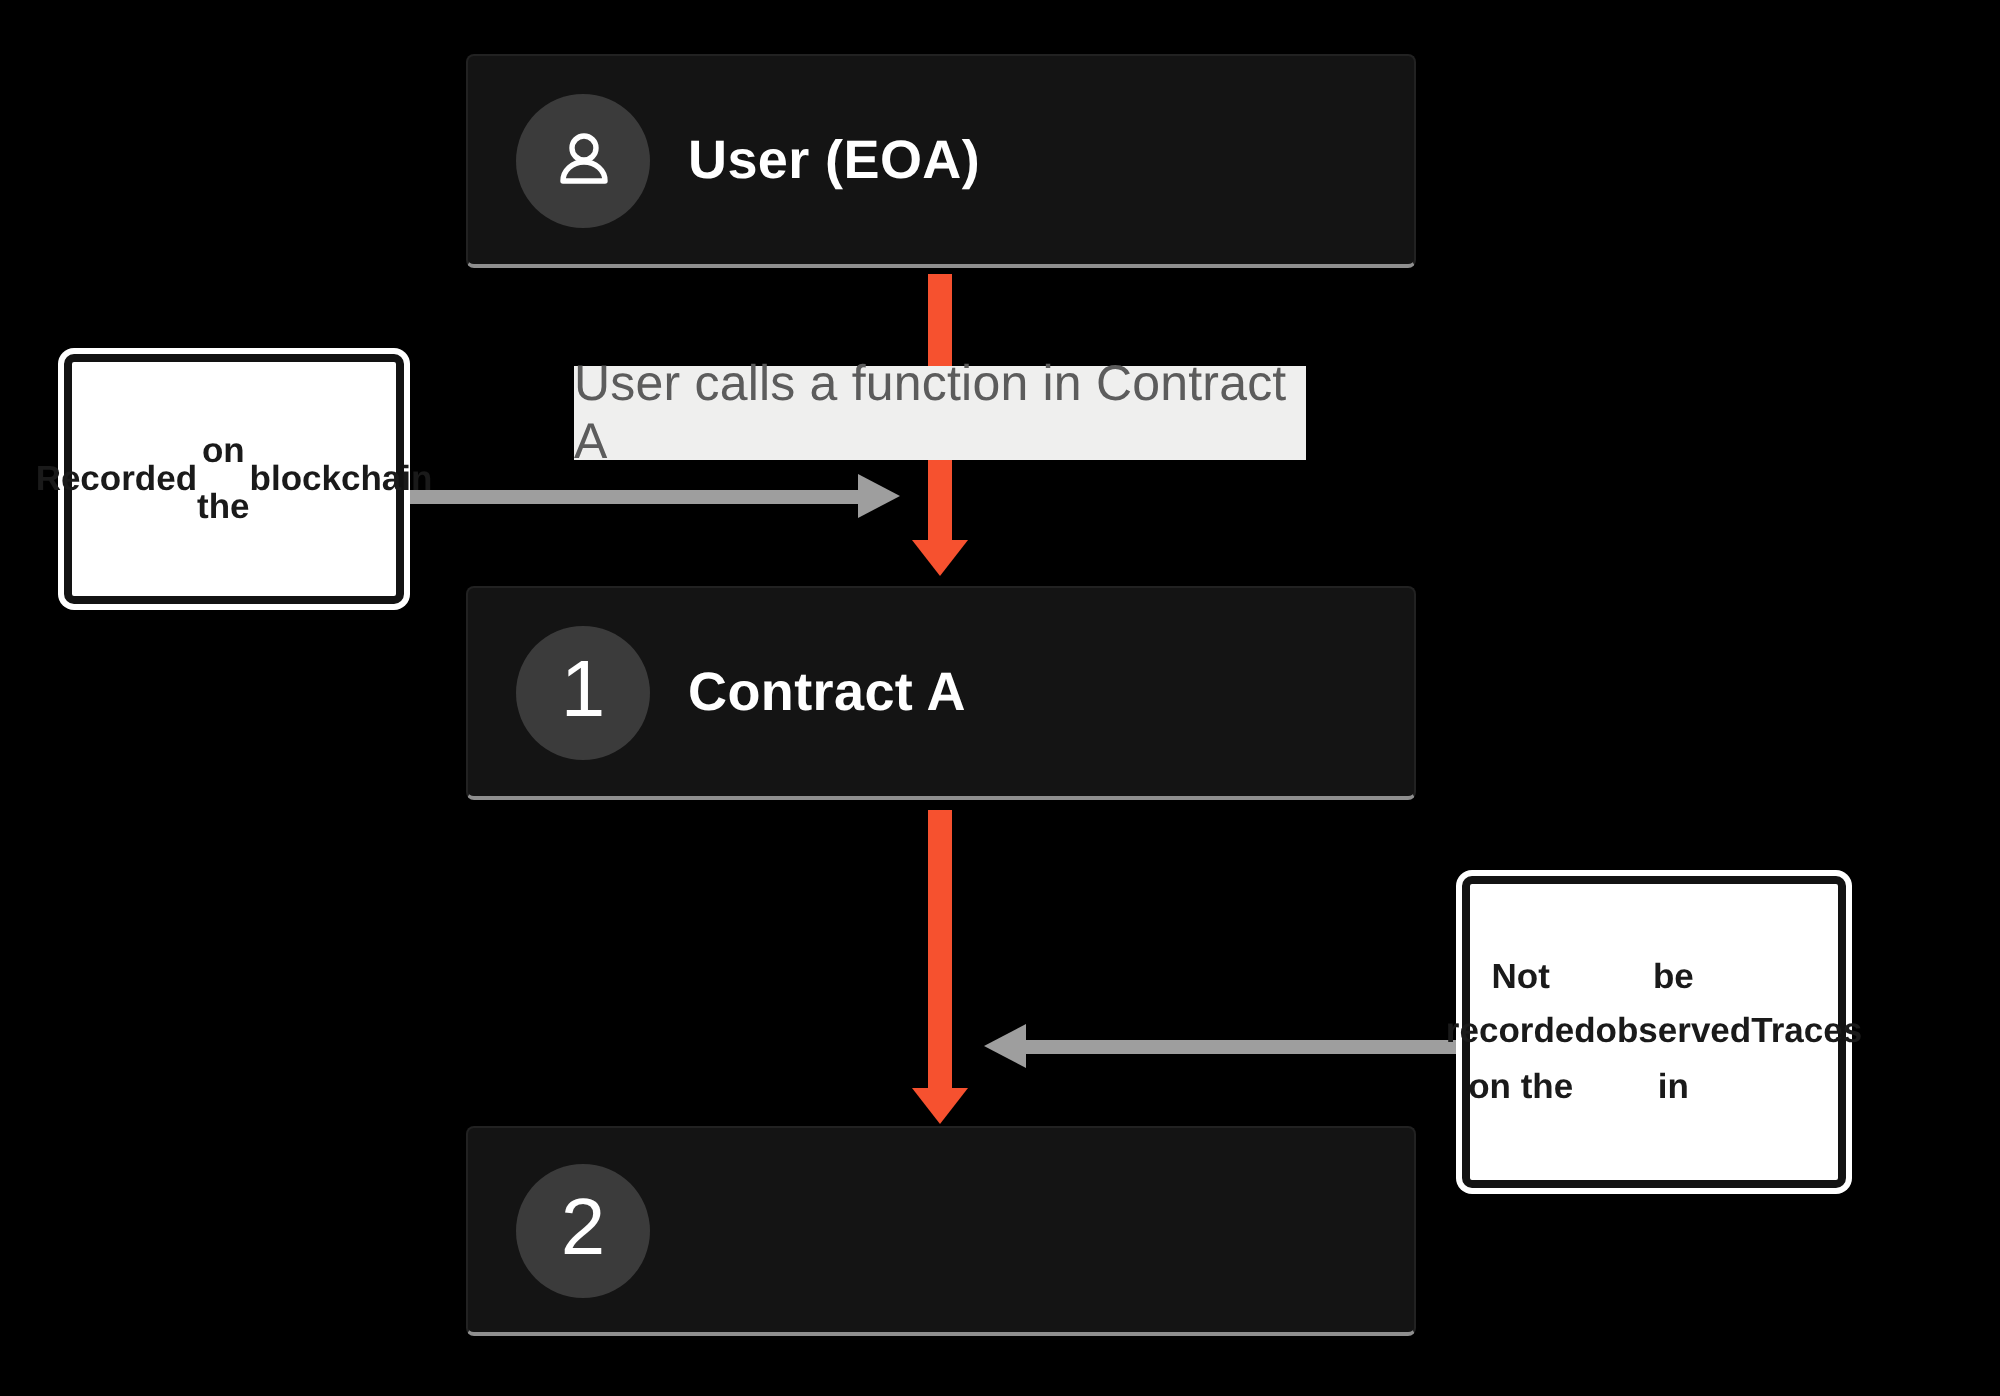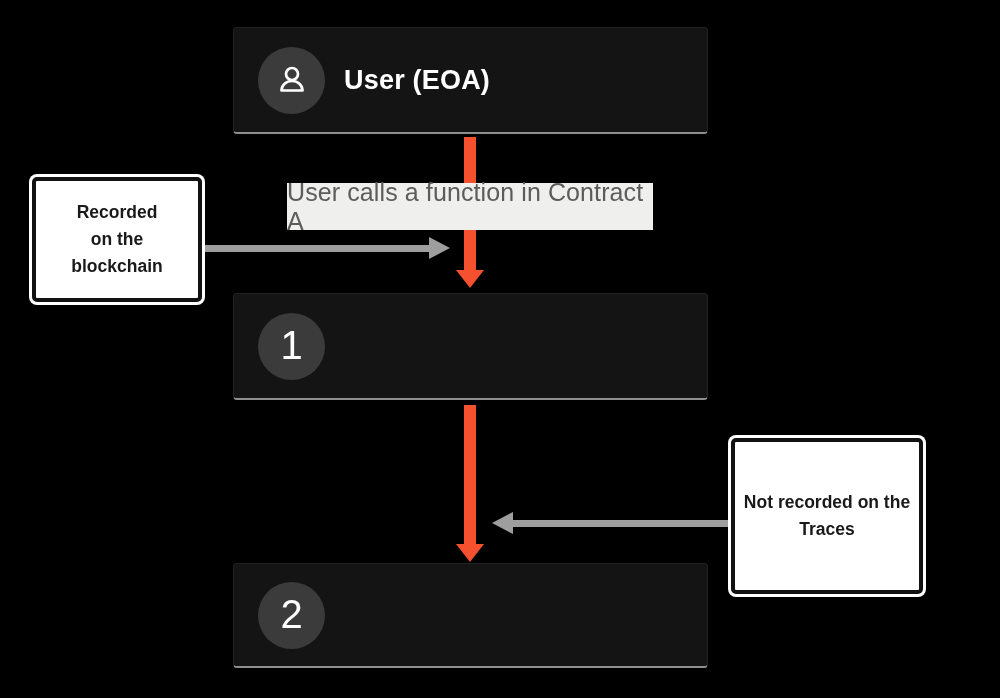--- a/index.html
+++ b/index.html
@@ -88,21 +88,21 @@
 
   
   .annotation {
     position: absolute;
     background: #ffffff;
     border: 4px solid #121212;
     border-radius: 5px;
     box-shadow: 0 0 0 3px #ffffff;
     box-sizing: border-box;
     display: flex;
-    flex-direction: column;
+    flex-direction: row;
     align-items: center;
     justify-content: center;
     color: #1a1a1a;
     font-size: 17.5px;
     font-weight: 700;
     line-height: 1.55;
     text-align: center;
     z-index: 2;
   }
   .annotation-left  { left: 32px;  top: 177px; width: 170px; height: 125px; }
@@ -136,20 +136,21 @@
   </svg>
 
   <div class="flow-label flow-label-1">
     <span>User calls a function in Contract A</span>
   </div>
 
   <div class="node node-contract-a">
     <div class="badge">
       <span class="badge-number">1</span>
     </div>
+    <div class="node-title">Contract A</div>
   </div>
 
   <svg class="flow-arrow flow-arrow-2" width="28" height="157" viewBox="0 0 28 157">
     <rect x="8" y="0" width="12" height="140" fill="#f6512f"></rect>
     <polygon points="0,139 28,139 14,157" fill="#f6512f"></polygon>
   </svg>
 
 
   <div class="node node-contract-b">
     <div class="badge">
@@ -163,20 +164,21 @@
     <div>blockchain</div>
   </div>
 
   <svg class="pointer-arrow pointer-arrow-left" width="245" height="22" viewBox="0 0 245 22">
     <rect x="0" y="8" width="226" height="7" fill="#9e9e9e"></rect>
     <polygon points="224,0 245,11 224,22" fill="#9e9e9e"></polygon>
   </svg>
 
   <div class="annotation annotation-right">
     <div>Not recorded on the</div>
+    <div>be observed in</div>
     <div>Traces</div>
   </div>
 
   <svg class="pointer-arrow pointer-arrow-right" width="239" height="22" viewBox="0 0 239 22">
     <polygon points="21,0 0,11 21,22" fill="#9e9e9e"></polygon>
     <rect x="20" y="8" width="219" height="7" fill="#9e9e9e"></rect>
   </svg>
 
 </div>
 

